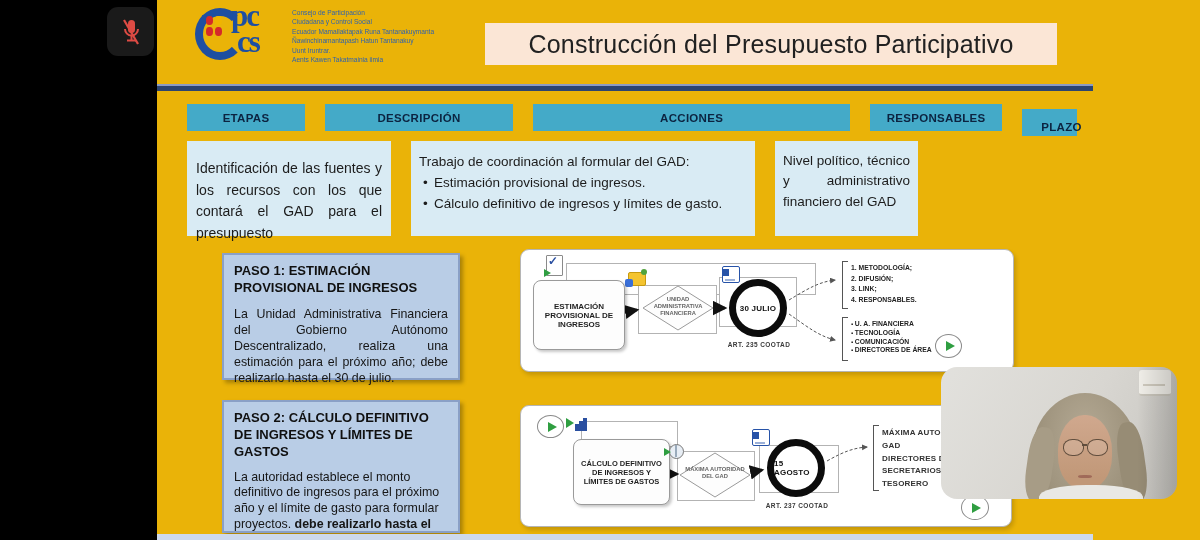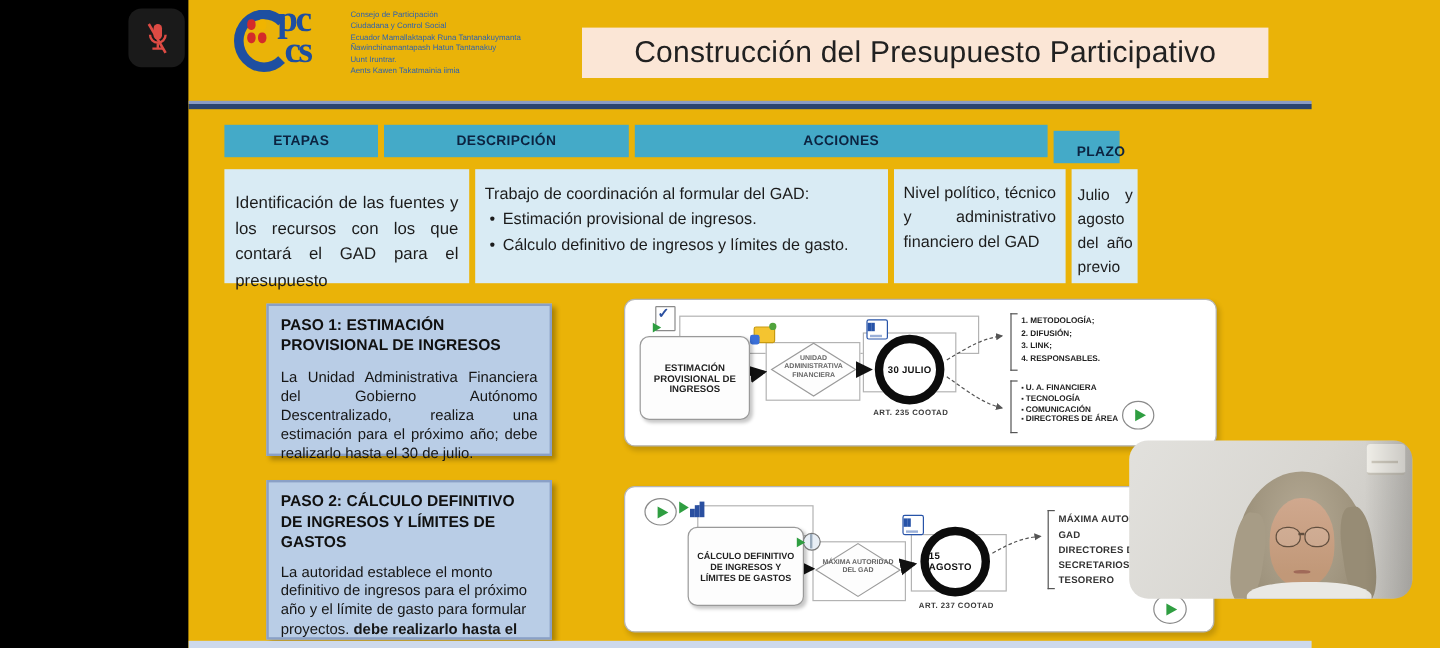--- a/index.html
+++ b/index.html
@@ -28,21 +28,21 @@
   .banner{position:absolute;left:328px;top:23px;width:572px;height:42px;background:#fbe6d6;
           display:flex;align-items:center;justify-content:center;}
   .banner span{font-size:25px;color:#212121;letter-spacing:.2px;}
 
   .band{position:absolute;left:0;top:84px;width:936px;height:7px;
         background:linear-gradient(#8a9bc4 0%,#8a9bc4 35%,#2b4470 35%,#2b4470 100%);}
   .bottom-strip{position:absolute;left:0;top:534px;width:936px;height:6px;background:#cdd9ec;}
 
   
   .tbl{position:absolute;left:30px;top:104px;width:890px;}
-  .trow{display:flex;gap:5px;}
+  .trow{display:flex;gap:20px;}
   .hc{background:#44aac8;height:27px;display:flex;align-items:center;justify-content:center;
       font-weight:bold;font-size:11.5px;color:#0c2340;letter-spacing:.3px;}
   .hc.lower{margin-top:5px;height:27px;align-items:flex-end;padding-bottom:3px;box-sizing:border-box;padding-left:24px;}
   .bc{background:#d9ebf4;height:95px;box-sizing:border-box;color:#1c1c1c;}
   .trow.body{margin-top:5px;}
   .w0{width:128px;} .w1{width:204px;} .w2{width:344px;} .w3{width:143px;} .w4{width:55px;}
   .cell-etapa{display:flex;justify-content:center;padding-top:19px;font-weight:bold;font-size:15px;
               text-align:center;line-height:1.35;}
   .cell-etapa div{width:100px;}
   .cell-desc{padding:17px 9px 0 9px;font-size:14px;line-height:1.55;text-align:justify;}
@@ -168,33 +168,33 @@
   <div class="banner">
     <span>Construcción del Presupuesto Participativo</span>
   </div>
   <div class="band"></div>
 
   <div class="tbl">
     <div class="trow">
       <div class="hc w0">ETAPAS</div>
       <div class="hc w1">DESCRIPCIÓN</div>
       <div class="hc w2">ACCIONES</div>
+      <div class="hc w3">RESPONSABLES</div>
       <div class="hc w4 lower">PLAZO</div>
     </div>
     <div class="trow body">
       <div class="bc w1 cell-desc">Identificación de las fuentes y los recursos con los que contará el GAD para el presupuesto</div>
       <div class="bc w2 cell-acc">
         <div>Trabajo de coordinación al formular del GAD:</div>
         <ul>
           <li>Estimación provisional de ingresos.</li>
           <li>Cálculo definitivo de ingresos y límites de gasto.</li>
         </ul>
       </div>
       <div class="bc w3 cell-resp">Nivel político, técnico y administrativo financiero del GAD</div>
-      <div class="bc w4 cell-plazo">Julio y agosto del año previo</div>
     </div>
   </div>
 
   <div class="paso paso1">
     <div class="paso-title">PASO 1: ESTIMACIÓN PROVISIONAL DE INGRESOS</div>
     <div class="paso-body just">La Unidad Administrativa Financiera del Gobierno Autónomo Descentralizado, realiza una estimación para el próximo año; debe realizarlo hasta el 30 de julio.</div>
   </div>
 
   <div class="paso paso2">
     <div class="paso-title">PASO 2: CÁLCULO DEFINITIVO DE INGRESOS Y LÍMITES DE GASTOS</div>

